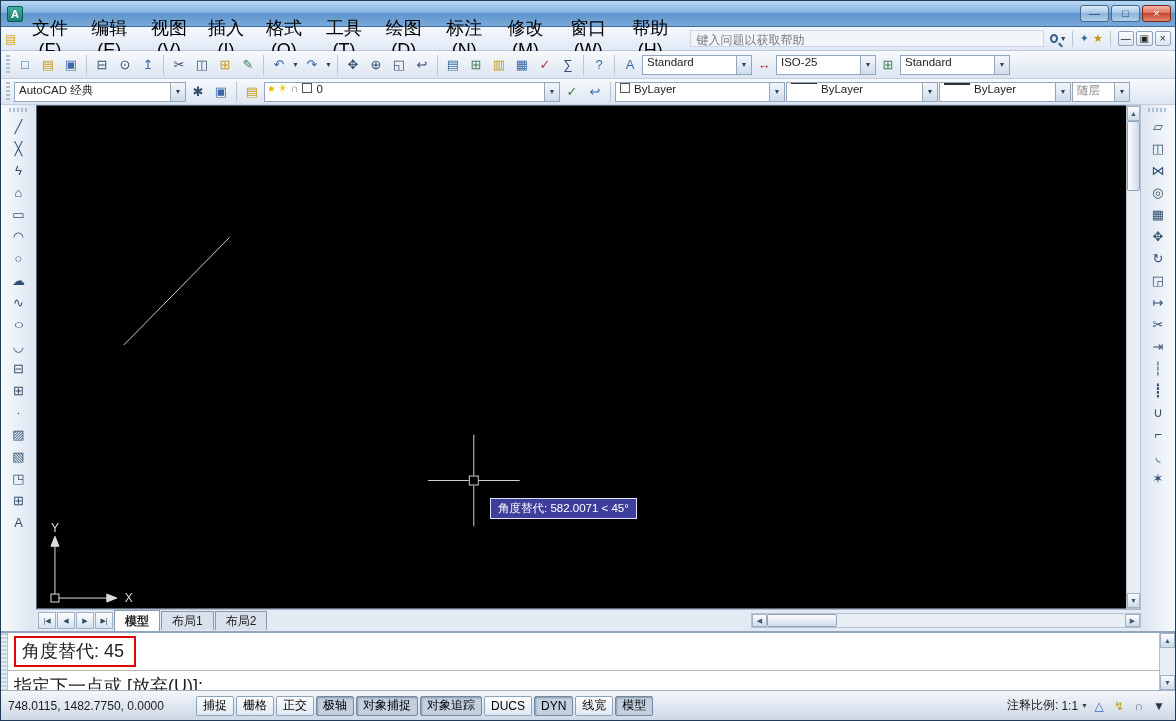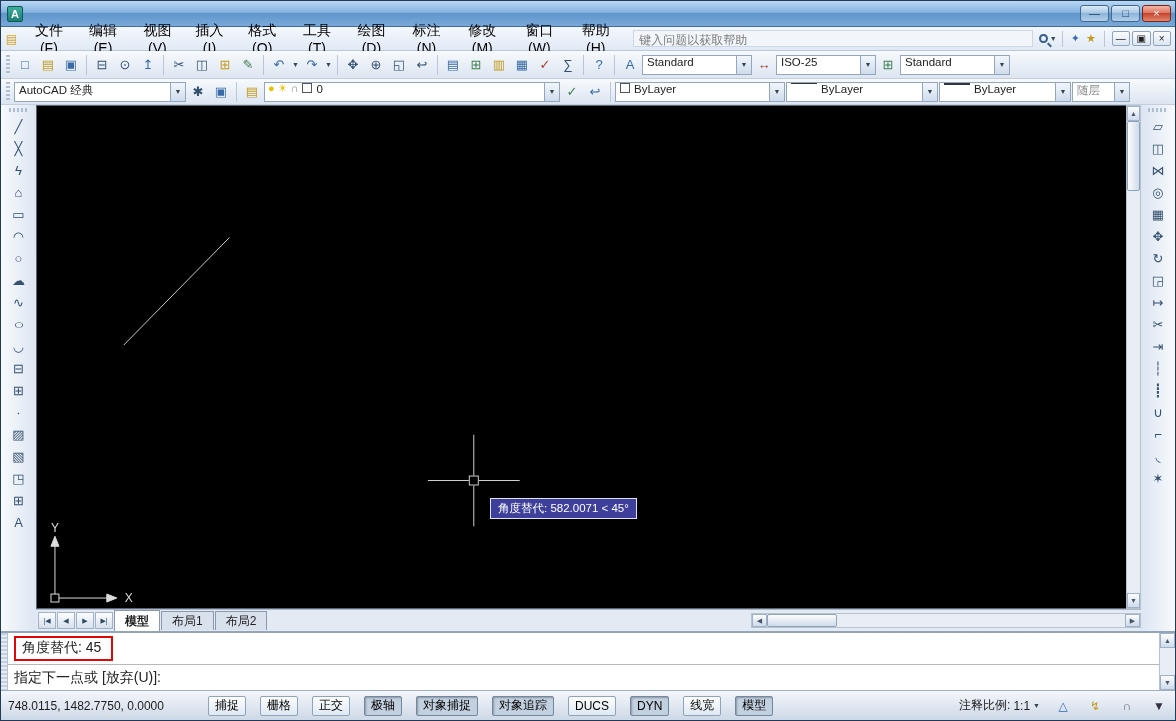--- a/index.html
+++ b/index.html
@@ -21,21 +21,21 @@
   .wbtn { width:29px; height:17px; display:flex; align-items:center; justify-content:center;
     font-size:11px; line-height:1; border:1px solid #44688f; border-radius:3px;
     background:linear-gradient(#dcebf8,#a5c6e4 50%,#8db4da 50%,#b3d0ea); color:#1d3a5f; cursor:pointer; }
   .wbtn.close { background:linear-gradient(#f4b4a4,#dd7763 45%,#c8452e 50%,#e0876f); color:#fff; border-color:#7e2416; }
 
   
   .menubar { height:24px; flex:0 0 24px; display:flex; align-items:center; padding:0 4px;
     background:linear-gradient(#f4f8fc,#e0e9f5); border-bottom:1px solid #bcc9da; }
   .docicon { width:15px; height:15px; display:flex; align-items:center; justify-content:center;
     color:#d9a422; font-size:12px; margin-right:4px; }
-  .menu-item { padding:3px 7px; font-size:14px; background:transparent; border:0; cursor:pointer; }
+  .menu-item { padding:3px 7px; font-size:18px; background:transparent; border:0; cursor:pointer; }
   .helpsearch { margin-left:10px; width:460px; height:17px; padding:1px 5px; font-size:12px; color:#7a7a7a;
     background:#f2f6fb; border:1px solid #ccd6e4; overflow:hidden; white-space:nowrap; }
   .mag { width:9px; height:9px; border:2px solid #3a5f8a; border-radius:50%; position:relative; margin:0 2px 0 6px; }
   .mag::after { content:""; position:absolute; width:5px; height:2px; background:#3a5f8a;
     transform:rotate(45deg); left:6px; top:8px; }
   .mini-arrow { font-size:7px; color:#345; }
   .msep { width:1px; height:16px; background:#b9c6d6; margin:0 5px; }
   .micon { width:18px; height:18px; display:flex; align-items:center; justify-content:center; font-size:11px; cursor:pointer; }
   .child-btn { width:21px; height:15px; display:flex; align-items:center; justify-content:center;
     font-size:10px; line-height:1; border:1px solid #8fa3ba; border-radius:2px;
@@ -106,29 +106,29 @@
   .hscroll { margin-left:auto; width:390px; height:15px; display:flex; background:#e9eef5; border:1px solid #b5c2d2; }
   .hscroll .scroll-btn { width:15px; flex:0 0 15px; height:100%; }
   .hscroll .track { flex:1; position:relative; }
   .hthumb { position:absolute; left:0; top:0; bottom:0; width:70px;
     background:linear-gradient(#fdfdfe,#cfdbea); border:1px solid #8fa3ba; border-radius:2px; }
 
   
   .cmd { flex:0 0 59px; height:59px; display:flex; background:#fff; border-top:2px solid #93a5ba; }
   .cmd-grip { width:7px; flex:0 0 7px; background:repeating-linear-gradient(180deg,#c4d0de 0 2px,#e7edf4 2px 4px);
     border-right:1px solid #b5c2d2; }
-  .cmd-content { flex:1; display:flex; flex-direction:column; font-size:14px; }
+  .cmd-content { flex:1; display:flex; flex-direction:column; font-size:18px; }
   .cmd-history { flex:0 0 32px; padding:3px 6px; border-bottom:1px solid #b8b8b8; display:flex; align-items:center; }
   .highlight-box { display:inline-block; border:2px solid #e00606; padding:1px 10px 2px 6px; }
   .cmd-prompt { flex:1; padding:3px 6px; display:flex; align-items:center; cursor:text; }
   .cmd-vscroll { width:16px; flex:0 0 16px; display:flex; flex-direction:column; justify-content:space-between;
     background:#e9eef5; border-left:1px solid #b5c2d2; }
 
   
-  .statusbar { flex:0 0 30px; height:30px; display:flex; align-items:center; gap:14px; padding:0 7px;
+  .statusbar { flex:0 0 30px; height:30px; display:flex; align-items:center; gap:2px; padding:0 7px;
     background:linear-gradient(#f4f7fb,#cdd8e6); border-top:1px solid #9fb0c4; }
   .coords { width:186px; font-size:12px; color:#1c1c1c; cursor:pointer; }
   .sbtn { height:20px; padding:0 6px; font-size:12px; border:1px solid #8ea4bc; border-radius:2px;
     background:linear-gradient(#fdfefe,#dfe8f2); cursor:pointer; white-space:nowrap; }
   .sbtn.active { background:#c3d0e0; box-shadow:inset 1px 1px 2px rgba(0,0,0,.28); border-color:#7388a1; }
   .sspacer { flex:1; }
   .annot { font-size:12px; display:flex; align-items:center; gap:3px; cursor:pointer; }
   .sicon { width:18px; height:18px; display:flex; align-items:center; justify-content:center; font-size:12px; cursor:pointer; }
 </style>
 </head>

